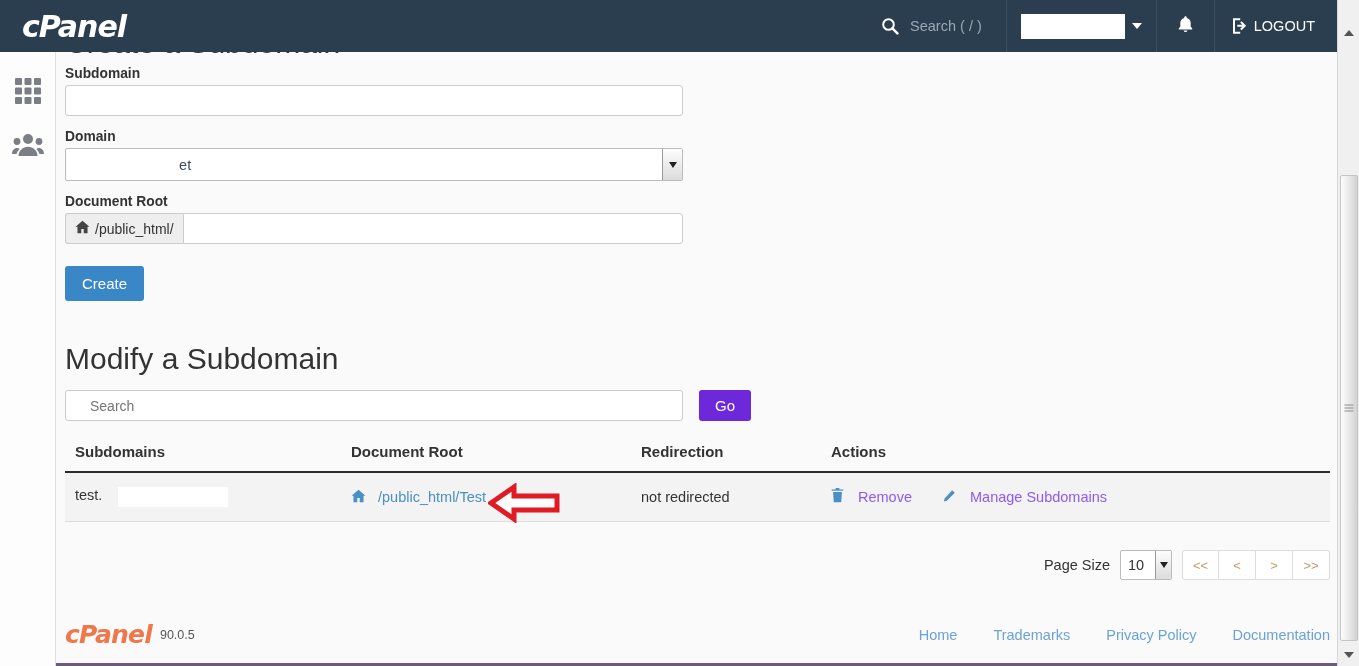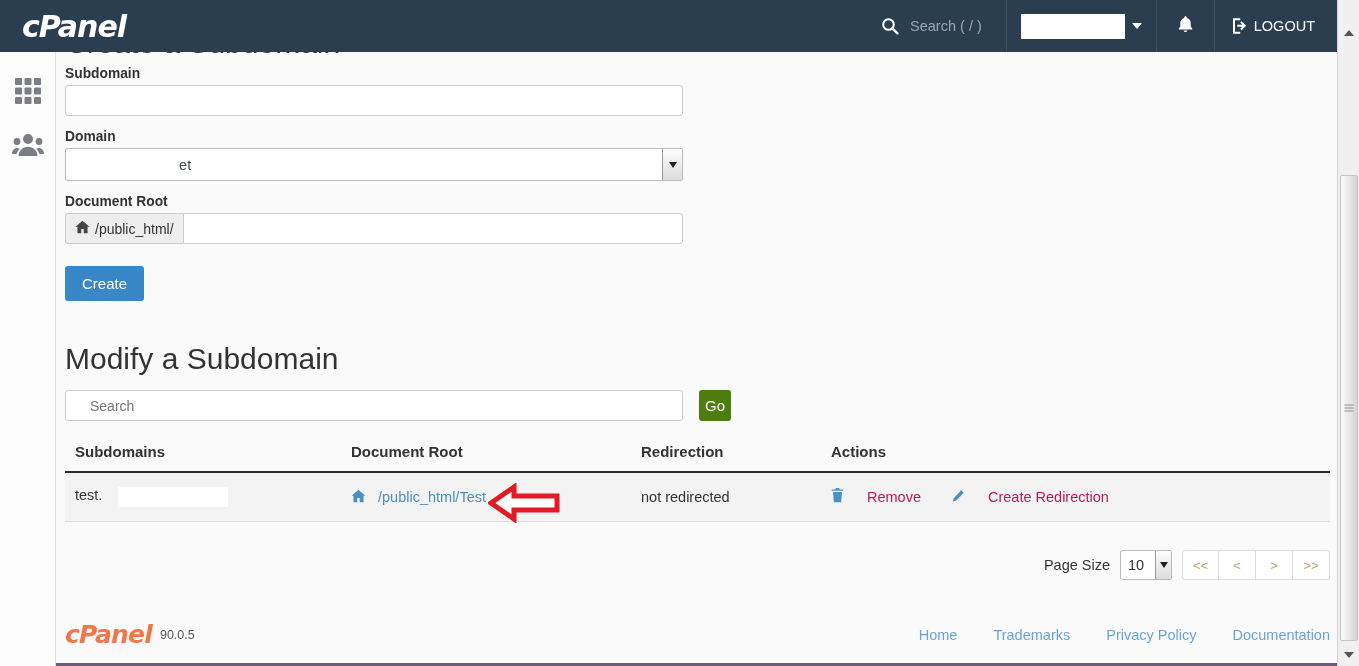--- a/index.html
+++ b/index.html
@@ -159,23 +159,23 @@
   }
   .search-row { display: flex; align-items: flex-start; gap: 16px; }
   .srch-input {
     width: 618px; height: 31px;
     border: 1px solid #ccc; border-radius: 3px;
     background: #fff; font-size: 14px; padding: 4px 24px;
     color: #333; outline: none;
     font-family: "Liberation Sans", sans-serif;
   }
   .btn-go {
-    background: #4d7c0f; color: #fff;
+    background: #6d28d9; color: #fff;
     border: none; border-radius: 3px;
-    font-size: 15px; padding: 7px 6px;
+    font-size: 15px; padding: 7px 16px;
     cursor: pointer;
     font-family: "Liberation Sans", sans-serif;
   }
 
   
   table.dt {
     width: 1265px; border-collapse: collapse;
     margin-top: 22px; table-layout: fixed;
   }
   table.dt thead th {
@@ -191,21 +191,21 @@
     border-bottom: 1px solid #ddd;
     vertical-align: middle;
   }
   .col1 { width: 276px; } .col2 { width: 290px; }
   .col3 { width: 190px; } .col4 { width: auto; }
   .cell-sub { display: flex; align-items: flex-start; gap: 16px; }
   .sub-redact { width: 110px; height: 20px; background: #fff; }
   .lnk { color: #4a90c4; text-decoration: none; cursor: pointer; }
   .docroot-cell { display: flex; align-items: flex-start; gap: 12px; position: relative; }
   .act-cell { display: flex; align-items: center; gap: 30px; }
-  .act { display: flex; align-items: center; gap: 23px; color: #be185d; cursor: pointer; }
+  .act { display: flex; align-items: center; gap: 14px; color: #8b5cf6; cursor: pointer; }
 
   .red-arrow { position: absolute; left: 137px; top: -6px; }
 
   
   .pager {
     display: flex; align-items: center; justify-content: flex-end;
     gap: 10px; width: 1265px; margin-top: 28px;
   }
   .pg-label { font-size: 14.5px; color: #333; }
   .psz-wrap { position: relative; width: 52px; height: 30px; }
@@ -474,21 +474,21 @@
                     </svg>
                   </span>
                   <span>Remove</span>
                 </span>
                 <span class="act">
                   <span>
                     <svg width="14" height="14" viewBox="0 0 16 16">
                       <path d="M11.6 1.4 14.6 4.4 5.6 13.4 2.1 14.3 3 10.8z" fill="#4a90c4"></path>
                     </svg>
                   </span>
-                  <span>Create Redirection</span>
+                  <span>Manage Subdomains</span>
                 </span>
               </span>
             </td>
           </tr>
         </tbody>
       </table>
 
       <div class="pager">
         <span class="pg-label">Page Size</span>
         <div class="psz-wrap">

